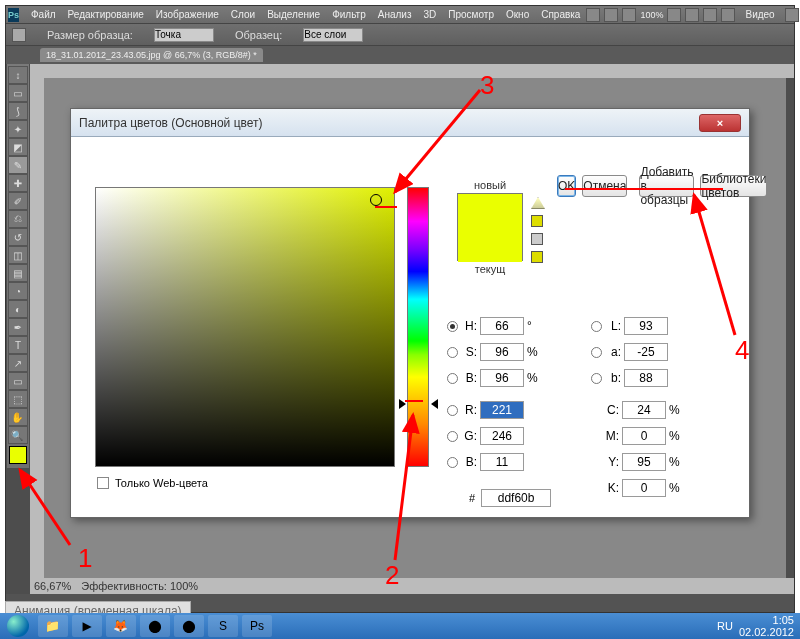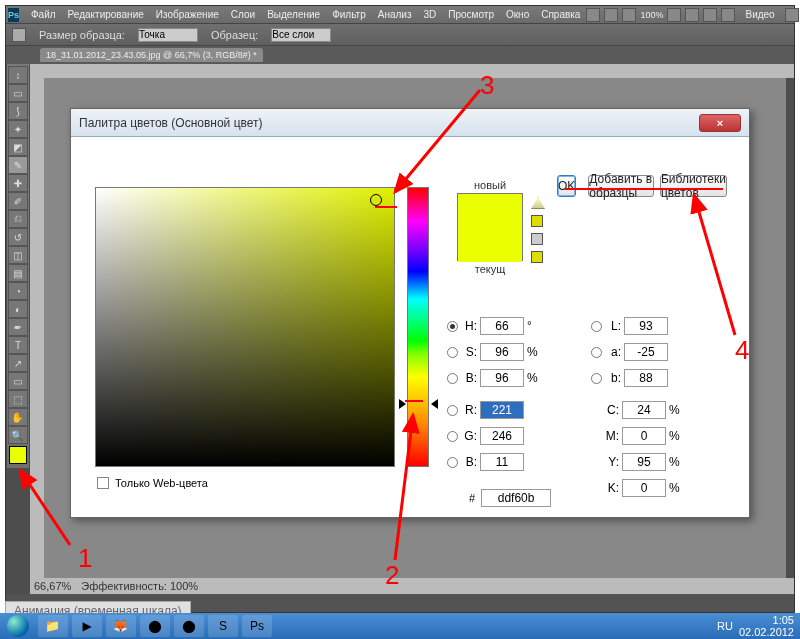--- a/index.html
+++ b/index.html
@@ -3,21 +3,21 @@
 <meta charset="utf-8">
 <style>
 *{box-sizing:border-box;margin:0;padding:0;font-family:Tahoma,Arial,sans-serif;font-size:11px}
 body{width:800px;height:639px;background:#fff;position:relative;overflow:hidden}
 .ps-window{position:absolute;left:5px;top:5px;width:790px;height:608px;background:#535353;border:1px solid #333}
 .menubar{background:linear-gradient(#7a7a7a,#6a6a6a);height:18px;display:flex;align-items:center;color:#eee;padding:0 2px;border-bottom:1px solid #444}
 .ps-logo{width:14px;height:14px;background:#0a3a5a;margin-right:6px;display:flex;align-items:center;justify-content:center;color:#7cc;font-size:9px;font-weight:bold}
 .menu-item{padding:0 6px;color:#eee;font-size:10px}
 .menu-right{margin-left:auto;display:flex;align-items:center;gap:4px}
 .menu-icon{width:14px;height:14px;background:#888;border:1px solid #555}
-.optbar{background:linear-gradient(#6f6f6f,#5f5f5f);height:22px;display:flex;align-items:center;color:#ddd;padding:0 6px;gap:13px;border-bottom:1px solid #444;font-size:10px}
+.optbar{background:linear-gradient(#6f6f6f,#5f5f5f);height:22px;display:flex;align-items:center;color:#ddd;padding:0 6px;gap:21px;border-bottom:1px solid #444;font-size:10px}
 .optbar select,.optbar input{font-size:10px;height:14px;background:#ccc;border:1px solid #888}
 .tabbar{background:#5a5a5a;height:18px;display:flex;align-items:center;padding-left:34px}
 .doctab{background:#8a8a8a;color:#eee;font-size:9px;padding:2px 6px;border-radius:3px 3px 0 0}
 .workspace{position:absolute;left:0;top:58px;right:0;bottom:18px;background:#4d4d4d}
 .toolbox{position:absolute;left:1px;top:0;width:22px;background:linear-gradient(#7a7a7a,#6f6f6f);display:flex;flex-direction:column;padding:2px 0;gap:0}
 .tool{width:20px;height:18px;margin:0 1px;background:#777;border:1px solid #555;display:flex;align-items:center;justify-content:center;color:#ddd;font-size:10px}
 .tool.sel{background:#999}
 .color-swatch{width:18px;height:18px;margin:2px;background:#eaff00;border:1px solid #000}
 .ruler-h{position:absolute;left:24px;top:0;right:0;height:14px;background:#bbb;font-size:7px}
 .ruler-v{position:absolute;left:24px;top:14px;width:14px;bottom:0;background:#bbb}
@@ -176,20 +176,21 @@
     </div>
     <div class="warn-icons">
       <div class="warn-tri"></div>
       <div class="warn-sq"></div>
       <div class="warn-cube"></div>
       <div class="warn-sq"></div>
     </div>
 
     <div class="btn-col">
       <div class="dlg-btn primary">OK</div>
+      <div class="dlg-btn">Отмена</div>
       <div style="height:12px"></div>
       <div class="dlg-btn">Добавить в образцы</div>
       <div class="dlg-btn">Библиотеки цветов</div>
     </div>
 
     <div class="inputs">
       <div class="row">
         <div class="col">
             <span class="radio on"></span>
             <span class="lbl">H:</span>

